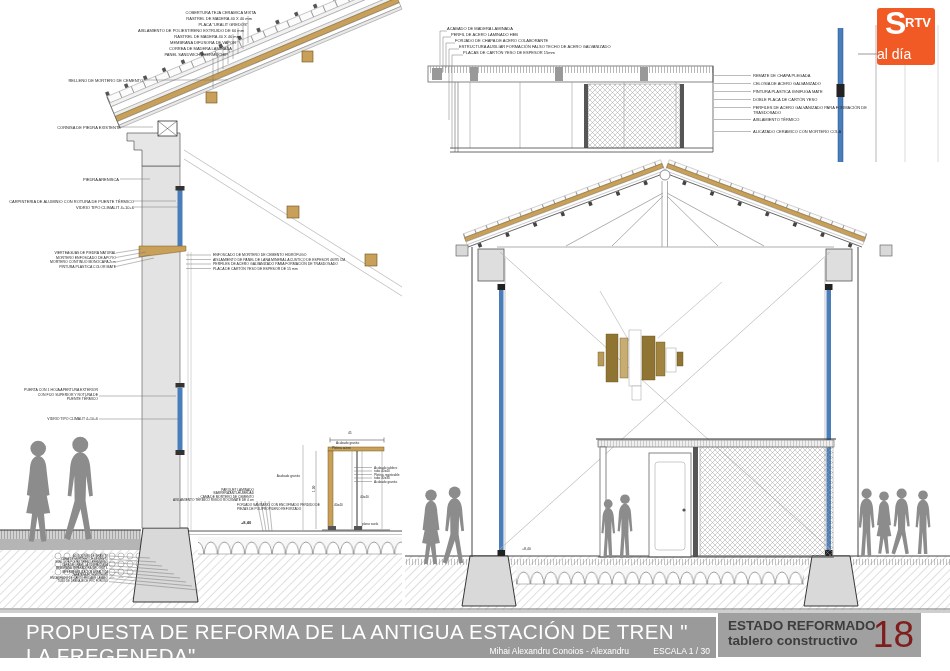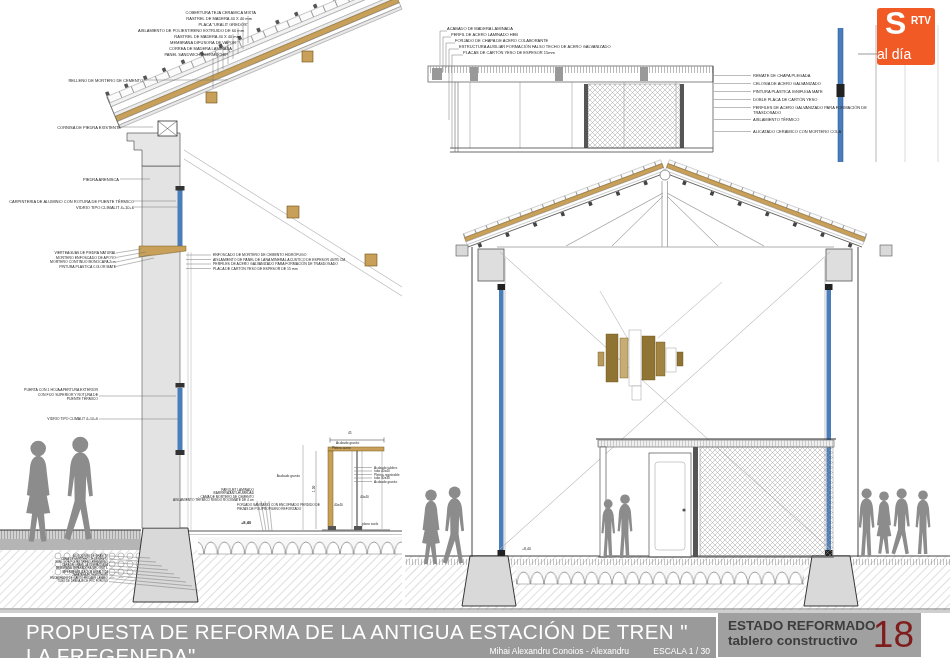--- a/index.html
+++ b/index.html
@@ -12,21 +12,21 @@
   .wrap{white-space:normal;}
   #titlebar{position:absolute;left:0;top:617px;width:716px;height:41px;background:#9a9a9a;color:#fff;}
   #titlebar .t1{position:absolute;left:26px;top:3px;font-size:20.5px;letter-spacing:.4px;font-weight:400;}
   #titlebar .t2{position:absolute;left:27px;top:27px;font-size:9px;}
   #titlebar .t3{position:absolute;right:6px;top:29px;font-size:8.5px;}
   #statebox{position:absolute;left:718px;top:613px;width:196px;height:44px;background:#a0a0a0;padding-left:7px;}
   #statebox .s1{position:absolute;left:10px;top:6px;font-size:13.5px;font-weight:700;color:#3d3d3d;line-height:1.08;}
   #statebox .num{position:absolute;right:7px;top:1px;font-size:37px;color:#7f1d1d;}
   #logo{position:absolute;left:877px;top:8px;width:58px;height:57px;background:#f15a24;border-radius:3px;color:#fff;}
   #logo .s{position:absolute;left:8px;top:-3px;font-size:32px;font-weight:700;}
-  #logo .rtv{position:absolute;right:4px;top:7px;font-size:10px;font-weight:700;}
+  #logo .rtv{position:absolute;right:4px;top:7px;font-size:13px;font-weight:700;}
   #logo .tag{position:absolute;left:0;right:0;bottom:3px;font-size:14px;}
   .rot{transform:rotate(-90deg);transform-origin:left top;}
 </style>
 </head>
 <body>
 
 <div id="sheet">
 
 <svg id="draw" width="950" height="671" viewBox="0 0 950 671">
   <defs>

